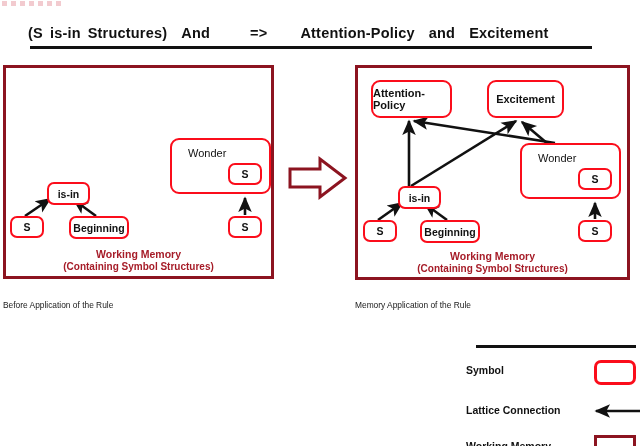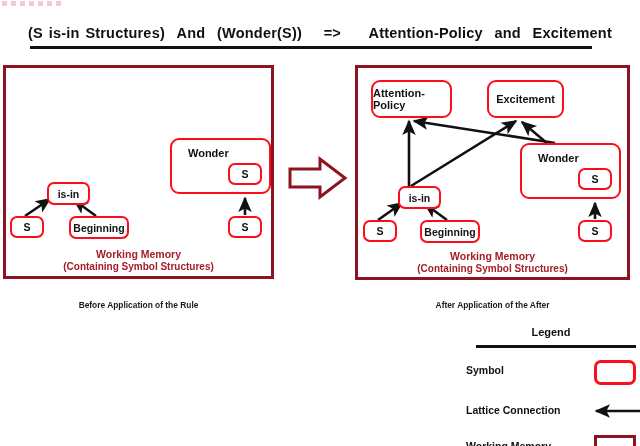--- a/index.html
+++ b/index.html
@@ -47,25 +47,25 @@
 
   
   .sym{
     position:absolute;box-sizing:border-box;
     border:2.6px solid #fb0d1b;border-radius:7px;background:#fff;
     display:flex;align-items:center;justify-content:center;
     font-size:10.5px;font-weight:700;color:#111;z-index:5;
   }
   .sym.big{border-radius:9px;font-size:11px;}
   .sym.container{align-items:flex-start;justify-content:flex-start;}
-  .sym.container > .ctext{padding:7px 0 0 16px;font-size:11px;font-weight:700;}
+  .sym.container > .ctext{padding:7px 0 0 16px;font-size:11px;font-weight:400;}
 
   
   .caption{
-    position:absolute;text-align:center;font-size:8.4px;font-weight:700;color:#1a1a1a;
+    position:absolute;font-size:8.4px;font-weight:400;color:#1a1a1a;
   }
 
   
   #legend{position:absolute;left:466px;top:326px;width:170px;height:118px;}
   #legend-title{
     position:absolute;left:0;top:0;width:170px;text-align:center;
     font-size:11px;font-weight:700;color:#111;
   }
   #legend-rule{position:absolute;left:10px;top:19px;width:160px;height:3px;background:#111;}
   .legend-row{position:absolute;left:0;width:170px;height:28px;}
@@ -94,21 +94,20 @@
 
   <div id="rule-title">
     <span class="tok">(S</span>
       <span class="sp-sm"></span>
       <span class="tok">is-in</span>
       <span class="sp-sm"></span>
       <span class="tok">Structures)</span>
       <span class="sp-md"></span>
       <span class="tok">And</span>
       <span class="sp-md"></span>
-      <span class="tok">(Wonder(S))</span>
       <span class="sp-lg"></span>
       <span class="tok">=&gt;</span>
       <span class="sp-lg"></span>
       <span class="sp-sm"></span>
       <span class="tok">Attention-Policy</span>
       <span class="sp-md"></span>
       <span class="tok">and</span>
       <span class="sp-md"></span>
       <span class="tok">Excitement</span>
   </div>
@@ -173,21 +172,21 @@
   <div class="sym" style="left:578px;top:220px;width:34px;height:22px;">
     <span>S</span>
   </div>
 
   <div class="wm-label" style="left:355px;width:275px;top:250px;">
     <div class="l1">Working Memory</div>
     <div class="l2">(Containing Symbol Structures)</div>
   </div>
 
   <div class="caption" style="left:355px;width:275px;top:300px;">
-    <span>After Application of the After</span>
+    <span>Memory Application of the Rule</span>
   </div>
 
   <svg class="lines" viewBox="0 0 640 446">
     <defs>
       <marker id="ah" markerWidth="7" markerHeight="7" refX="5.4" refY="3" orient="auto" markerUnits="strokeWidth">
         <path d="M0,0.4 L6,3 L0,5.6 L1.4,3 Z" fill="#111"></path>
       </marker>
     </defs>
     <g stroke="#111" stroke-width="2.6" fill="none" marker-end="url(#ah)">
 
@@ -204,21 +203,20 @@
       <line x1="555" y1="143" x2="414" y2="121"></line>
       <line x1="548" y1="144" x2="522" y2="122"></line>
     </g>
   </svg>
 
   <svg style="position:absolute;left:288px;top:155px;width:60px;height:46px;" viewBox="0 0 60 46">
     <path d="M2,14 L32,14 L32,4 L57,23 L32,42 L32,32 L2,32 Z" fill="#ffffff" stroke="#8c1420" stroke-width="3" stroke-linejoin="miter"></path>
   </svg>
 
   <div id="legend">
-    <div id="legend-title">Legend</div>
     <div id="legend-rule"></div>
 
     <div class="legend-row" style="top:72px;">
       <div class="lbl">Lattice Connection</div>
       <svg id="legend-arrow-wrap" viewBox="0 0 56 18">
         <defs>
           <marker id="ahl" markerWidth="7" markerHeight="7" refX="5.4" refY="3" orient="auto" markerUnits="strokeWidth">
             <path d="M0,0.4 L6,3 L0,5.6 L1.4,3 Z" fill="#111"></path>
           </marker>
         </defs>

